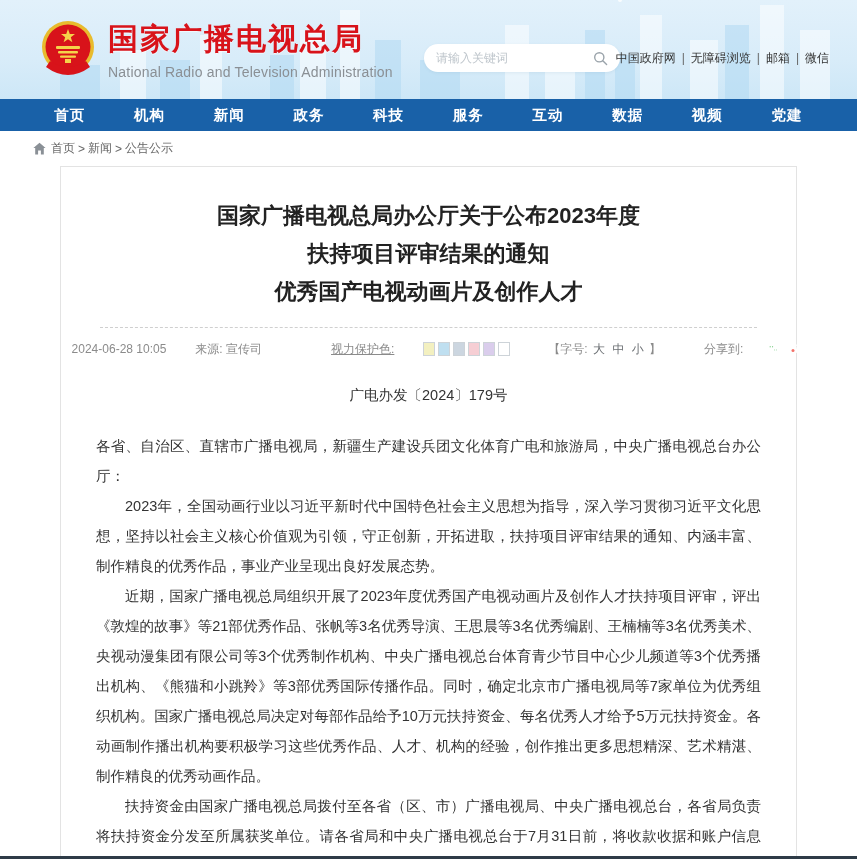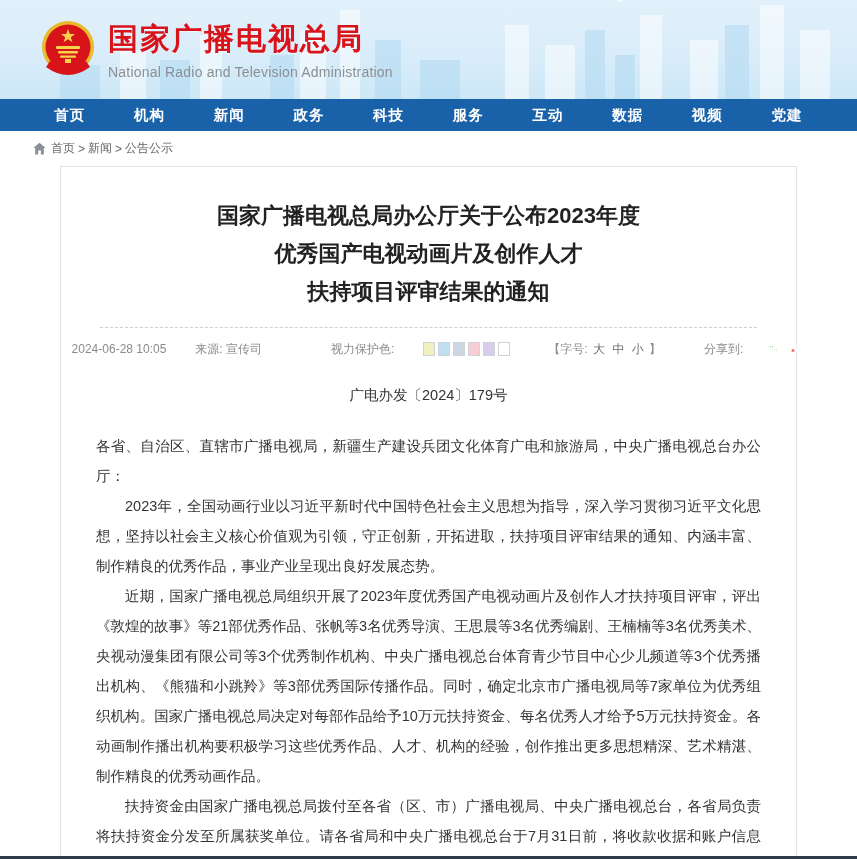--- a/index.html
+++ b/index.html
@@ -44,21 +44,21 @@
 
   
   .article-box { width:737px; margin:0 auto 0 60px; min-height:650px; background:#fff;
     border:1px solid #e3e3e3; padding:26px 35px 20px 35px; }
   .art-title { text-align:center; color:#222; font-size:22px; font-weight:bold;
     line-height:38px; margin-top:4px; }
   .dashed-sep { border-bottom:1px dashed #cfcfcf; margin:16px 4px 0 4px; }
   .meta-row { display:flex; align-items:center; justify-content:center; margin-top:12px;
     font-size:12px; color:#8b8b8b; white-space:nowrap;gap:15px; }
   .meta-row .mitem { margin-right:14px; }
-  .eye-label { margin-left:40px; }
+  .eye-label { margin-left:40px;text-decoration:underline; }
   .swatch { display:inline-block; width:12px; height:14px; border:1px solid #cdd3d8;
     margin-right:3px; vertical-align:-3px; cursor:pointer; }
   .fs-group { margin-left:20px; color:#8b8b8b; }
   .fs-group a { color:#6b6f73; text-decoration:none; margin:0 2px; cursor:pointer; }
   .share-label { margin-left:28px; }
   .share-ic { display:inline-block; width:18px; height:18px; border-radius:4px;
     vertical-align:-5px; margin-left:6px; cursor:pointer; position:relative; }
   .share-wechat { background:#3eb54a; }
   .share-weibo { background:#f3726a; }
   .share-ic svg { position:absolute; left:2px; top:2px; width:14px; height:14px; }
@@ -120,20 +120,32 @@
             <rect x="18" y="32" width="20" height="2.4" rx="1"></rect>
             <rect x="20" y="36.5" width="16" height="2.2" rx="1"></rect>
             <rect x="25" y="40" width="6" height="4"></rect>
           </g>
         </svg>
         <div class="brand-text">
           <div class="brand-title">国家广播电视总局</div>
           <div class="brand-sub">National Radio and Television Administration</div>
         </div>
       </div>
+      <div class="search-pill">
+        <input type="text" placeholder="请输入关键词" style="">
+        <span class="search-icon">
+          <svg viewBox="0 0 15 15">
+              <circle cx="6.3" cy="6.3" r="4.6" fill="none" stroke="#9aa3aa" stroke-width="1.4"></circle>
+              <line x1="9.8" y1="9.8" x2="13.6" y2="13.6" stroke="#9aa3aa" stroke-width="1.4" stroke-linecap="round"></line>
+            </svg>
+        </span>
+      </div>
+      <div class="top-links">
+        <a>中国政府网</a><span class="sep">|</span><a>无障碍浏览</a><span class="sep">|</span><a>邮箱</a><span class="sep">|</span><a>微信</a>
+      </div>
     </div>
   </header>
 
   <nav class="main-nav">
     <a>首页</a>
     <a>机构</a>
     <a>新闻</a>
     <a>政务</a>
     <a>科技</a>
     <a>服务</a>
@@ -150,22 +162,22 @@
     <a>首页</a>
       <span class="bsep">&gt;</span>
     <a>新闻</a>
       <span class="bsep">&gt;</span>
     <a>公告公示</a>
   </div>
 
   <main class="article-box">
     <h1 class="art-title">
       <div>国家广播电视总局办公厅关于公布2023年度</div>
+      <div>扶持项目评审结果的通知</div>
       <div>优秀国产电视动画片及创作人才</div>
-      <div>扶持项目评审结果的通知</div>
     </h1>
     <div class="dashed-sep"></div>
 
     <div class="meta-row">
       <span class="mitem">2024-06-28 10:05</span>
       <span class="mitem">来源: 宣传司</span>
       <span class="eye-label mitem">视力保护色:</span>
       <span>
         <span class="swatch" style="background-color: rgb(243, 240, 192);"></span><span class="swatch" style="background-color: rgb(191, 223, 240);"></span><span class="swatch" style="background-color: rgb(204, 214, 224);"></span><span class="swatch" style="background-color: rgb(246, 206, 212);"></span><span class="swatch" style="background-color: rgb(218, 205, 236);"></span><span class="swatch" style="background-color: rgb(255, 255, 255);"></span>
       </span>

